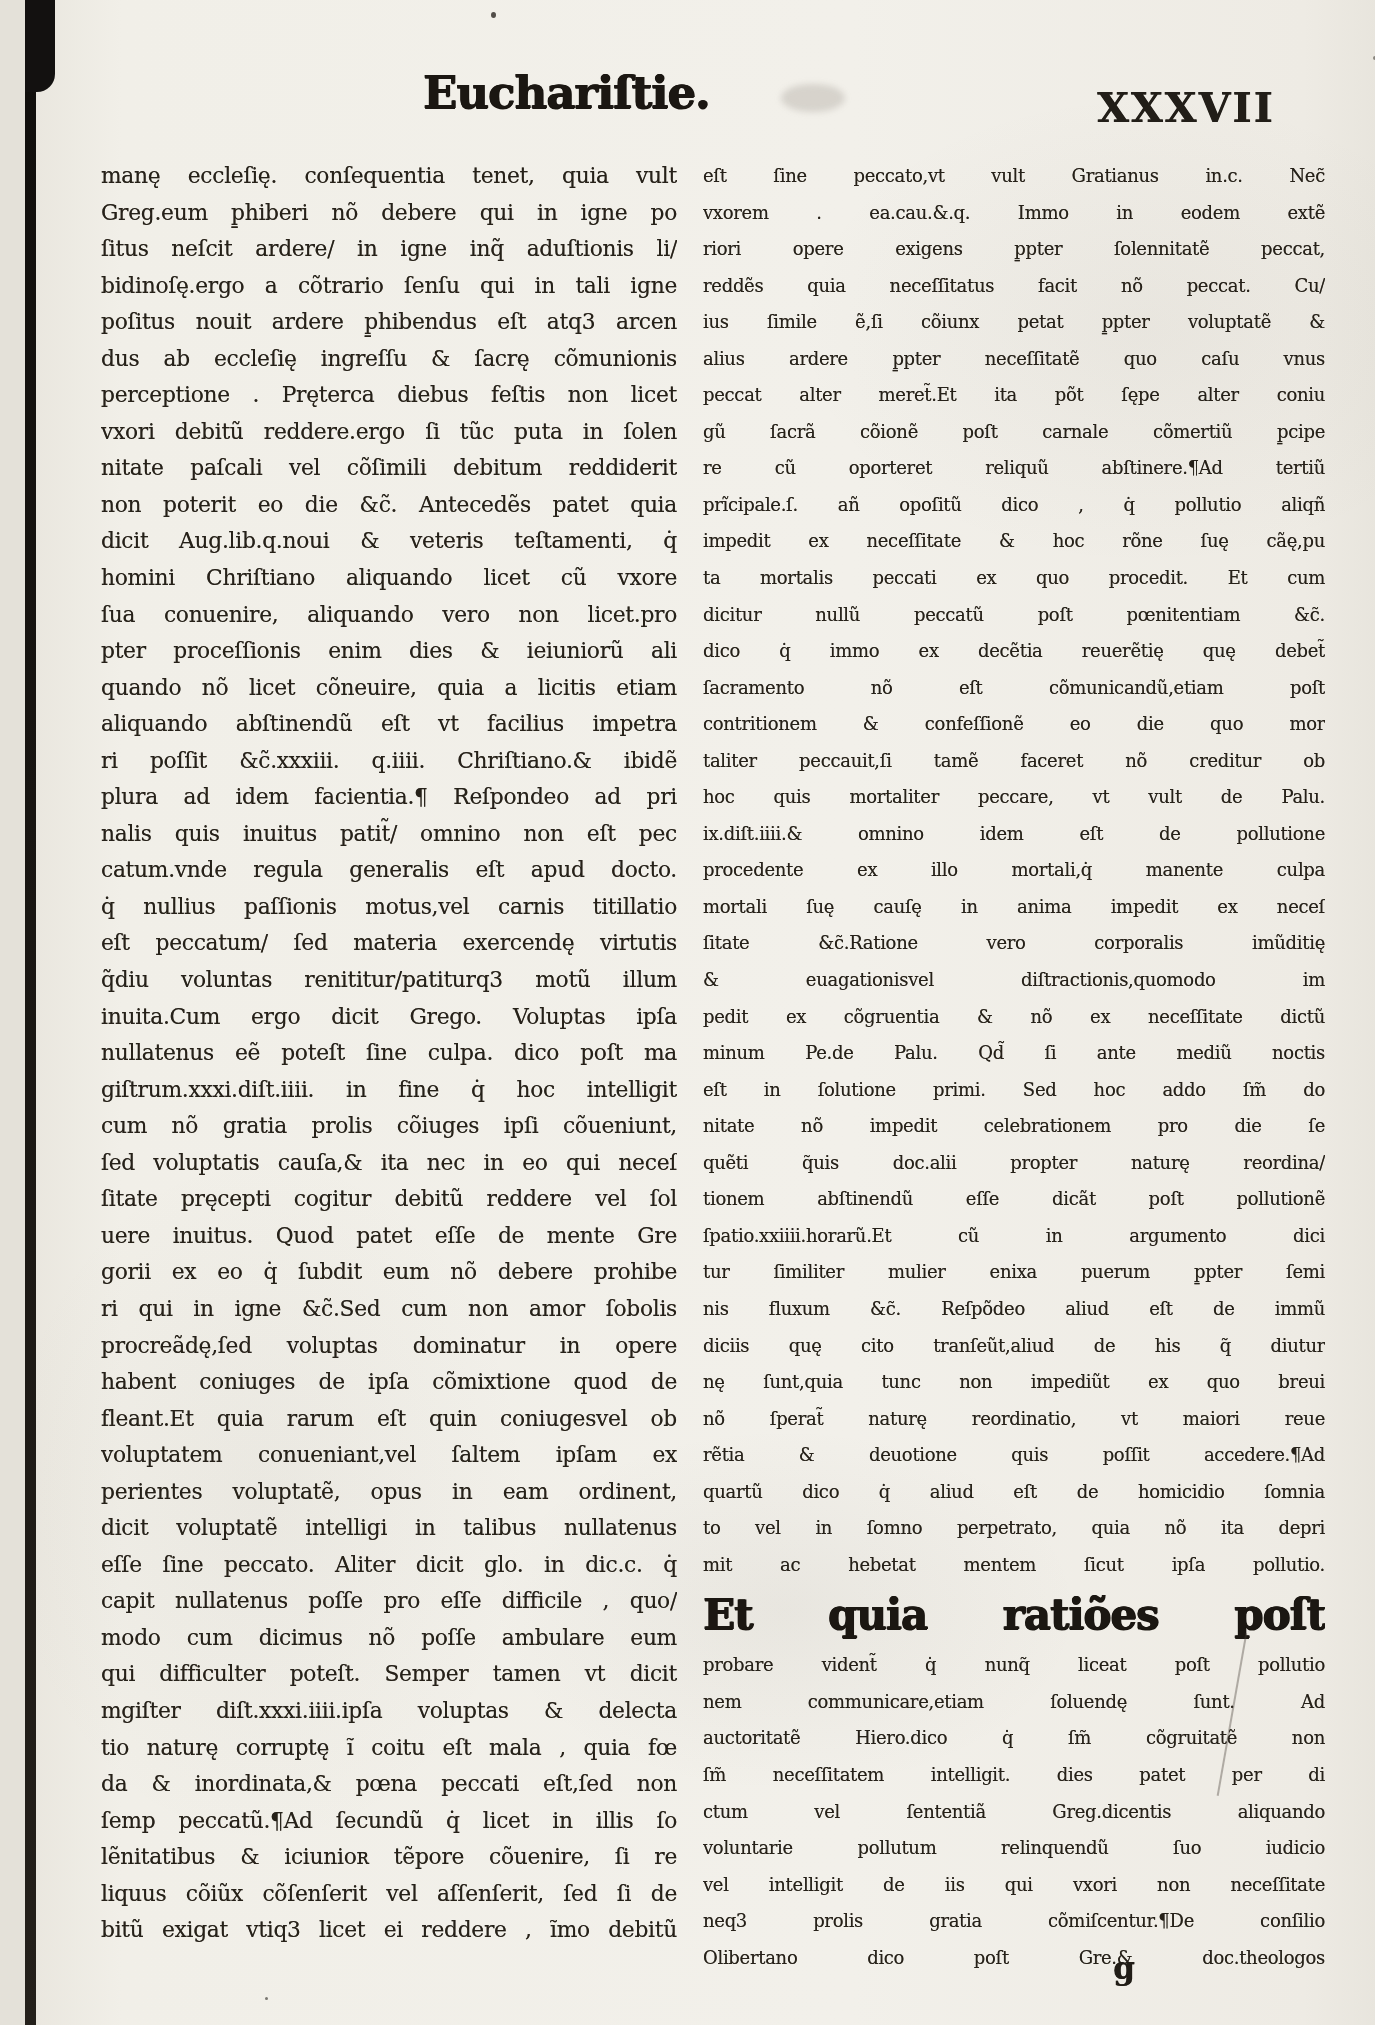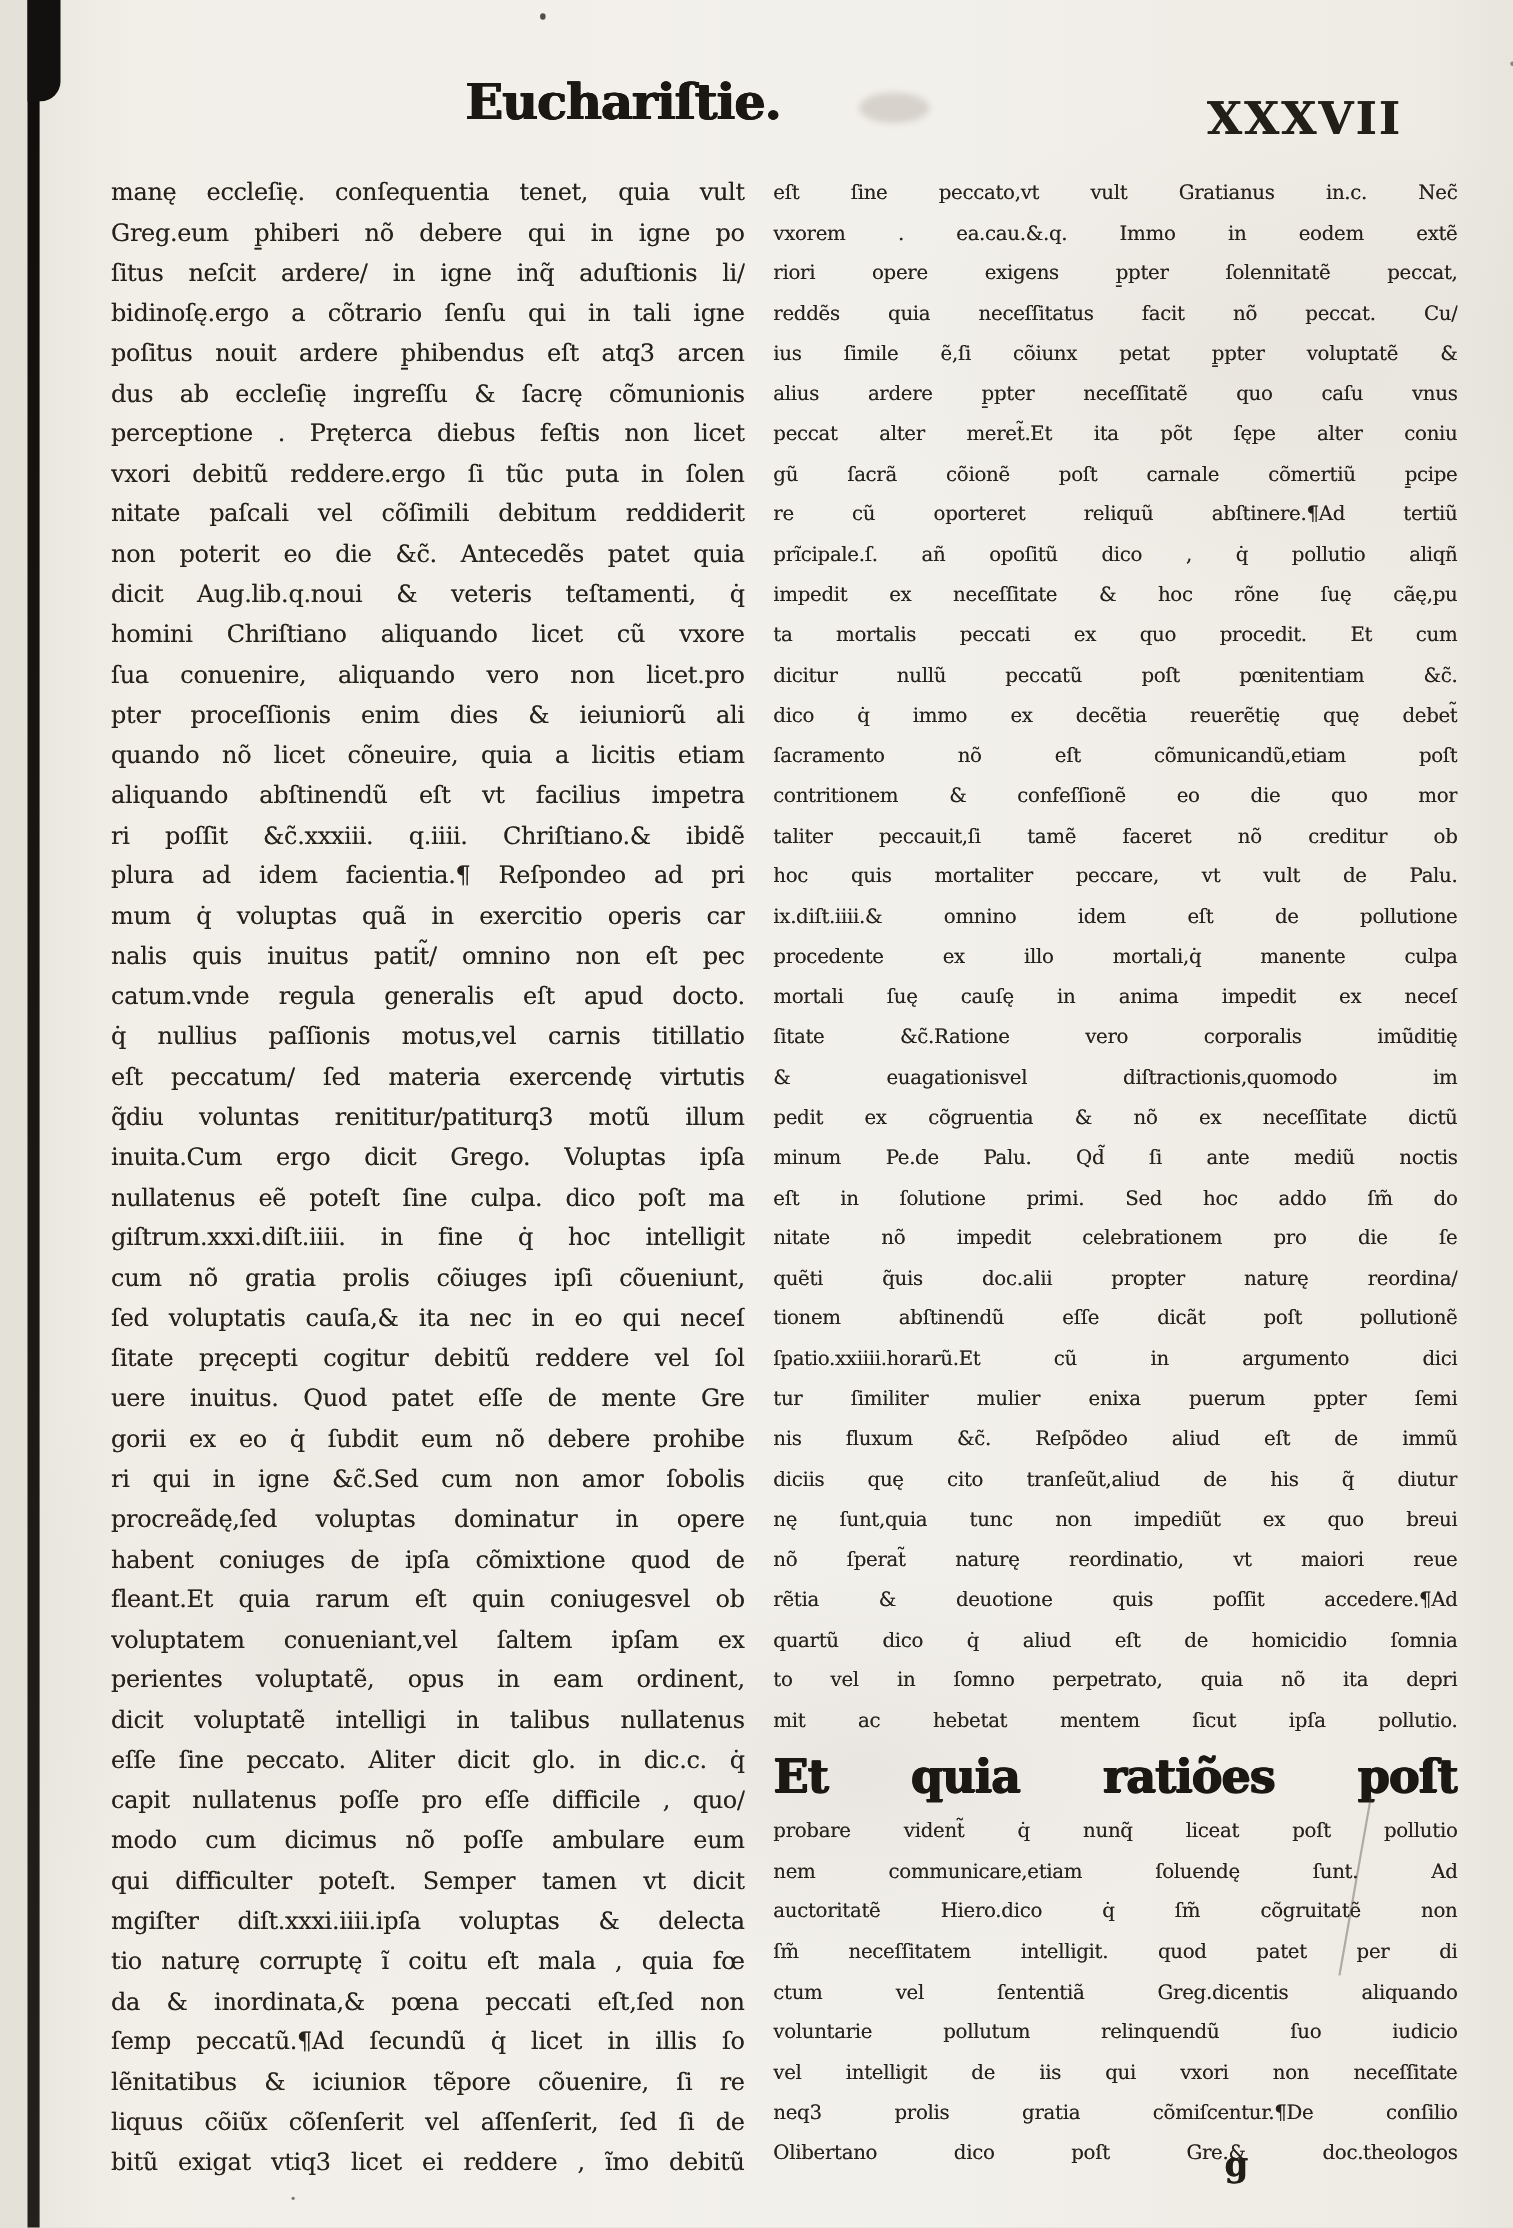--- a/index.html
+++ b/index.html
@@ -111,21 +111,20 @@
         <div class="line">nitate paſcali vel cõſimili debitum reddiderit</div>
         <div class="line">non poterit eo die &amp;c̃. Antecedẽs patet quia</div>
         <div class="line">dicit Aug.lib.q.noui &amp; veteris teſtamenti, q̇</div>
         <div class="line">homini Chriſtiano aliquando licet cũ vxore</div>
         <div class="line">ſua conuenire, aliquando vero non licet.pro</div>
         <div class="line">pter proceſſionis enim dies &amp; ieiuniorũ ali</div>
         <div class="line">quando nõ licet cõneuire, quia a licitis etiam</div>
         <div class="line">aliquando abſtinendũ eſt vt facilius impetra</div>
         <div class="line">ri poſſit &amp;c̃.xxxiii. q.iiii. Chriſtiano.&amp; ibidẽ</div>
         <div class="line">plura ad idem facientia.¶ Reſpondeo ad pri</div>
-        <div class="line">mum q̇ voluptas quã in exercitio operis car</div>
         <div class="line">nalis quis inuitus patit̃/ omnino non eſt pec</div>
         <div class="line">catum.vnde regula generalis eſt apud docto.</div>
         <div class="line">q̇ nullius paſſionis motus,vel carnis titillatio</div>
         <div class="line">eſt peccatum/ ſed materia exercendę virtutis</div>
         <div class="line">q̃diu voluntas renititur/patiturq3 motũ illum</div>
         <div class="line">inuita.Cum ergo dicit Grego. Voluptas ipſa</div>
         <div class="line">nullatenus eẽ poteſt ſine culpa. dico poſt ma</div>
         <div class="line">giſtrum.xxxi.diſt.iiii. in fine q̇ hoc intelligit</div>
         <div class="line">cum nõ gratia prolis cõiuges ipſi cõueniunt,</div>
         <div class="line">ſed voluptatis cauſa,&amp; ita nec in eo qui neceſ</div>
@@ -193,21 +192,21 @@
         <div class="line">rẽtia &amp; deuotione quis poſſit accedere.¶Ad</div>
         <div class="line">quartũ dico q̇ aliud eſt de homicidio ſomnia</div>
         <div class="line">to vel in ſomno perpetrato, quia nõ ita depri</div>
         <div class="line">mit ac hebetat mentem ſicut ipſa pollutio.</div>
       </div>
     <div class="section-heading">Et quia ratiões poſt oppoſitũ</div>
     <div>
         <div class="line">probare vident̃ q̇ nunq̃ liceat poſt pollutio</div>
         <div class="line">nem communicare,etiam ſoluendę ſunt. Ad</div>
         <div class="line">auctoritatẽ Hiero.dico q̇ ſm̃ cõgruitatẽ non</div>
-        <div class="line">ſm̃ neceſſitatem intelligit. quod patet per di</div>
+        <div class="line">ſm̃ neceſſitatem intelligit. dies patet per di</div>
         <div class="line">ctum vel ſententiã Greg.dicentis aliquando</div>
         <div class="line">voluntarie pollutum relinquendũ ſuo iudicio</div>
         <div class="line">vel intelligit de iis qui vxori non neceſſitate</div>
         <div class="line">neq3 prolis gratia cõmiſcentur.¶De conſilio</div>
         <div class="line">Olibertano dico poſt Gre.&amp; doc.theologos</div>
       </div>
   </div>
 
   <div class="signature">g</div>
 

